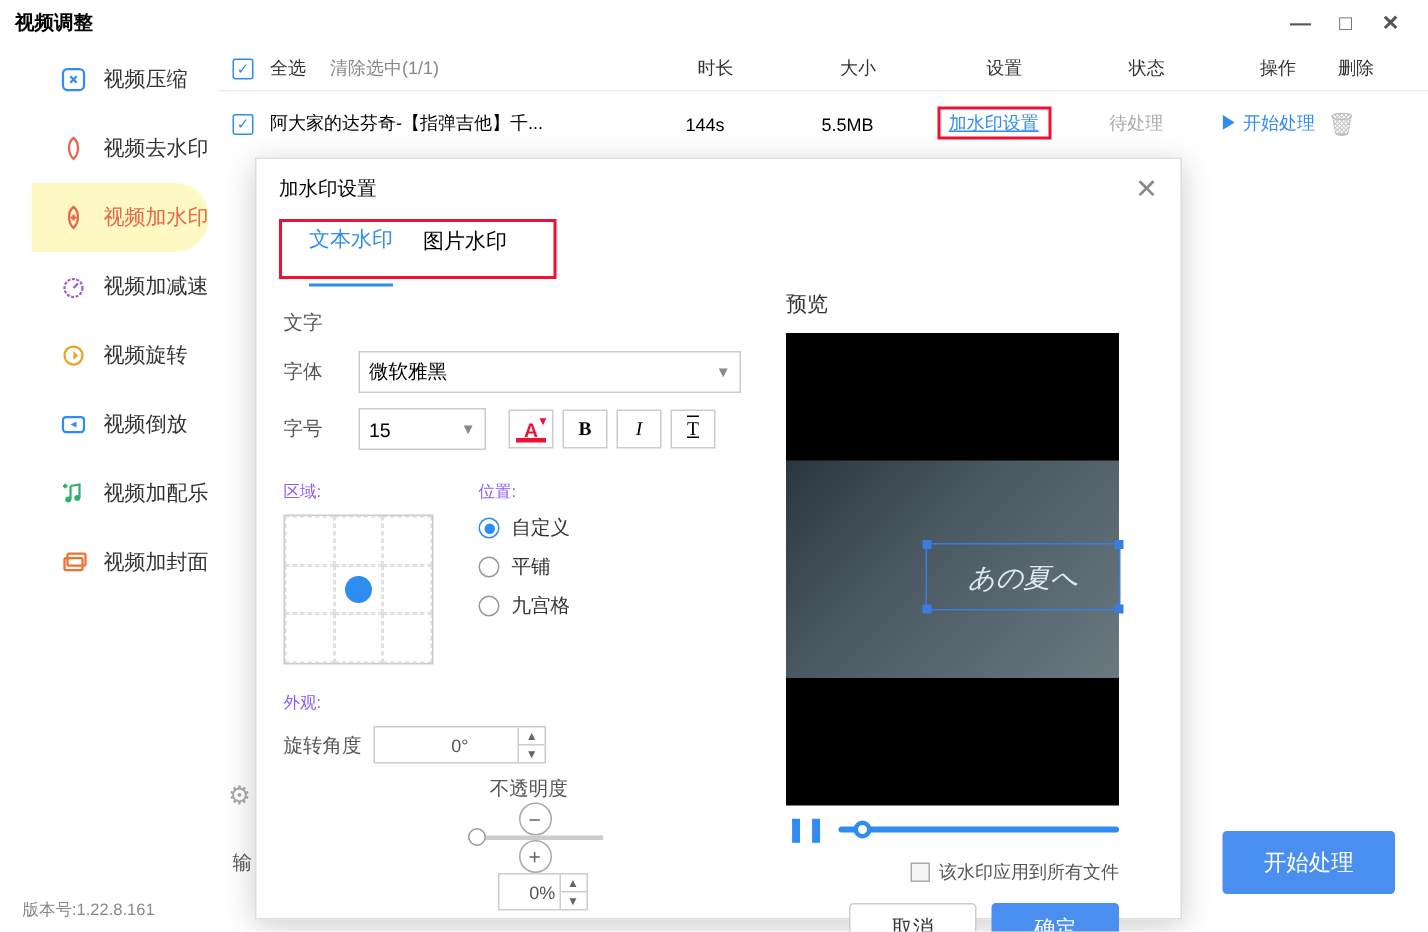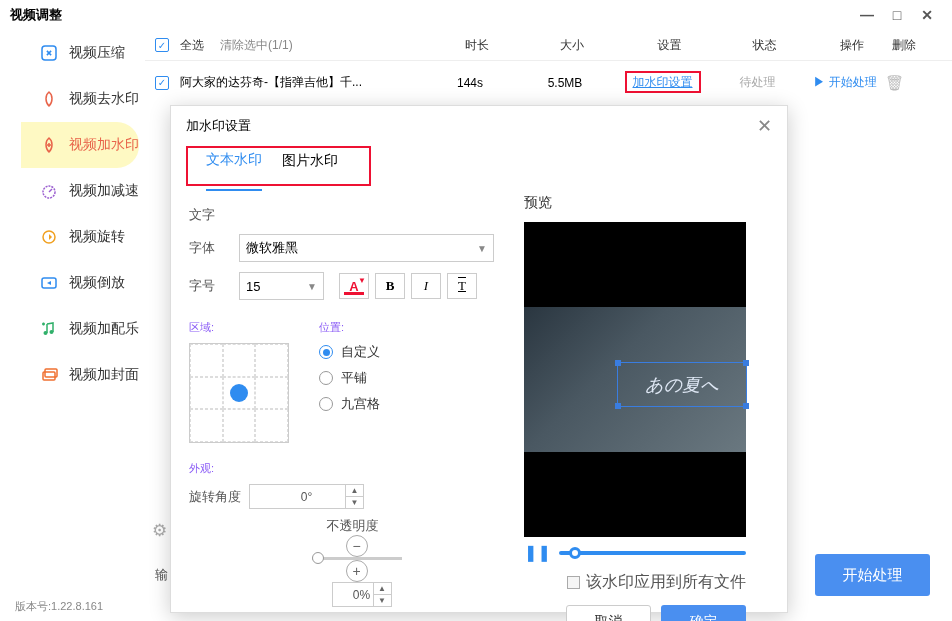--- a/index.html
+++ b/index.html
@@ -74,21 +74,21 @@
 .preview .wmbox { position:absolute; top:140px; left:45px; width:130px; height:45px; border:1px solid #3a7de0; display:flex; align-items:center; justify-content:center; color:#dfe8f5; font-style:italic; font-family: cursive; font-size: 18px; margin-left: 48px; }
 .preview .wmbox .hnd { position:absolute; width:6px; height:6px; background:#3a7de0; }
 .preview .wmbox .h1 { top:-3px; left:-3px; } .preview .wmbox .h2 { top:-3px; right:-3px; }
 .preview .wmbox .h3 { bottom:-3px; left:-3px; } .preview .wmbox .h4 { bottom:-3px; right:-3px; }
 
 .playbar { display:flex; align-items:center; margin-top:6px; width: 222px; }
 .playbtn { color:#2f8cf0; font-size:16px; margin-right:8px; cursor:pointer; }
 .ptrack { flex:1; height:4px; background:#2f8cf0; position:relative; border-radius: 2px; }
 .ptrack .pthumb { position:absolute; left:10px; top:-4px; width:12px; height:12px; border:3px solid #2f8cf0; background:#fff; border-radius:50%; }
 
-.chkrow { display:flex; align-items:center; font-size:16px; color:#555; margin-top:10px; }
+.chkrow { display:flex; align-items:center; font-size:12px; color:#555; margin-top:10px; }
 .chkbox { width:13px; height:13px; border:1px solid #aaa; margin-right:6px; background:#f5f5f5; }
 .spinrow { display:flex; align-items:center; font-size:13px; color:#555; }
 .spinrow .spinlbl { width: 60px; }
 .spinbox { width: 115px; height: 25px; border:1px solid #ccc; display:flex; align-items:center; justify-content:center; font-size:12px; position:relative; }
 .spinbox .spbtns { position:absolute; right:0; top:0; bottom:0; width:18px; border-left:1px solid #ccc; display:flex; flex-direction:column; }
 .spinbox .spbtns span { flex:1; display:flex; align-items:center; justify-content:center; font-size:8px; color:#666; border-bottom:1px solid #ccc; cursor:pointer; }
 .spinbox .spbtns span:last-child { border-bottom:none; }
 
 .oprow { display:flex; align-items:center; font-size:13px; color:#555; margin-top: 8px; flex-direction: column; }
 .circ { width:22px; height:22px; border:1px solid #aaa; border-radius:50%; display:inline-flex; align-items:center; justify-content:center; font-size:14px; cursor:pointer; color:#666; }

